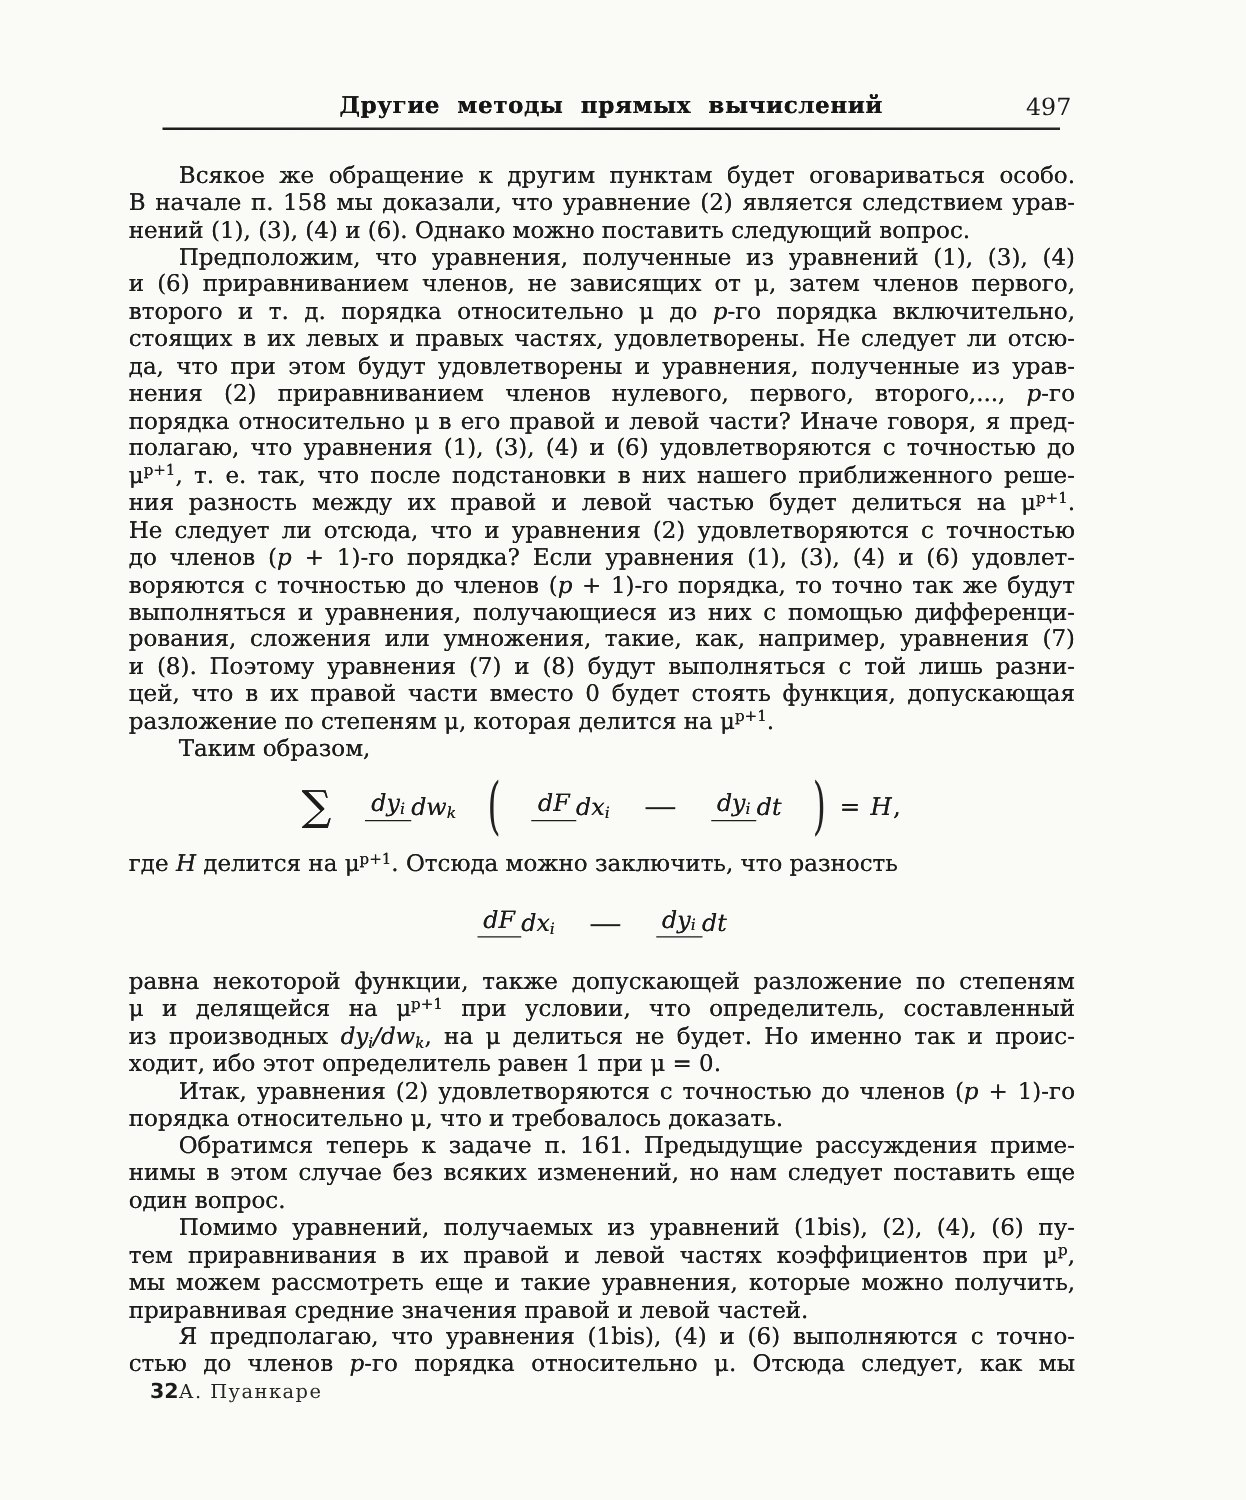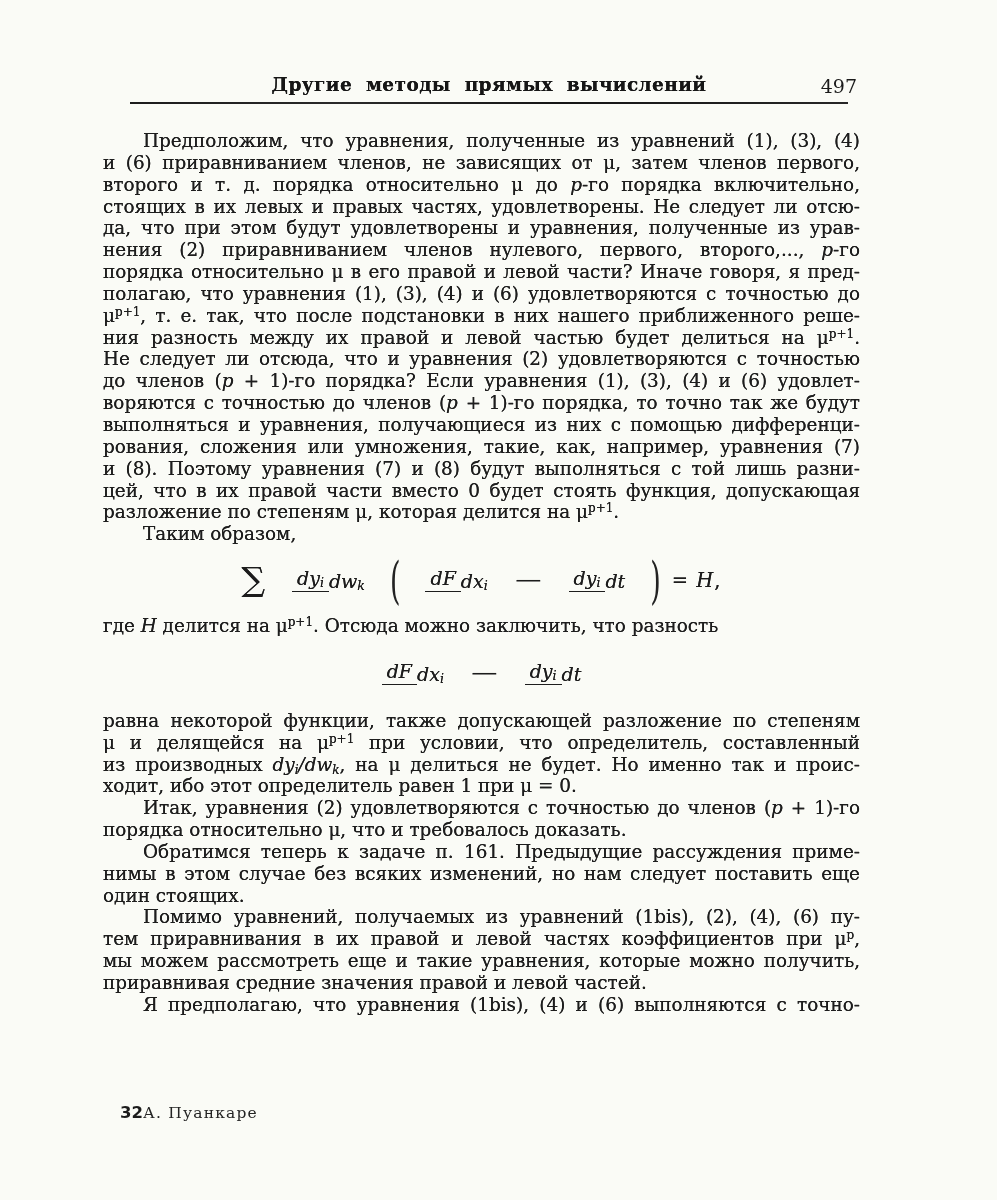--- a/index.html
+++ b/index.html
@@ -98,20 +98,25 @@
 
   <div class="runhead">
     <span class="title">Другие методы прямых вычислений</span>
     <span class="pagenum">497</span>
   </div>
   <div class="headrule"></div>
 
   <div class="bodytext">
 
     <div>
+        <div class="para">
+          <div class="line indent">Всякое же обращение к другим пунктам будет оговариваться особо.</div>
+          <div class="line">В начале п. 158 мы доказали, что уравнение (2) является следствием урав-</div>
+          <div class="line endline">нений (1), (3), (4) и (6). Однако можно поставить следующий вопрос.</div>
+        </div>
         <div class="para">
           <div class="line indent">Предположим, что уравнения, полученные из уравнений (1), (3), (4)</div>
           <div class="line">и (6) приравниванием членов, не зависящих от μ, затем членов первого,</div>
           <div class="line">второго и т. д. порядка относительно μ до <i>p</i>-го порядка включительно,</div>
           <div class="line">стоящих в их левых и правых частях, удовлетворены. Не следует ли отсю-</div>
           <div class="line">да, что при этом будут удовлетворены и уравнения, полученные из урав-</div>
           <div class="line">нения (2) приравниванием членов нулевого, первого, второго,..., <i>p</i>-го</div>
           <div class="line">порядка относительно μ в его правой и левой части? Иначе говоря, я пред-</div>
           <div class="line">полагаю, что уравнения (1), (3), (4) и (6) удовлетворяются с точностью до</div>
           <div class="line">μ<sup>p+1</sup>, т. е. так, что после подстановки в них нашего приближенного реше-</div>
@@ -175,30 +180,31 @@
           <div class="line">из производных <i>dy<sub>i</sub>/dw<sub>k</sub></i>, на μ делиться не будет. Но именно так и проис-</div>
           <div class="line endline">ходит, ибо этот определитель равен 1 при μ = 0.</div>
         </div>
         <div class="para">
           <div class="line indent">Итак, уравнения (2) удовлетворяются с точностью до членов (<i>p</i> + 1)-го</div>
           <div class="line endline">порядка относительно μ, что и требовалось доказать.</div>
         </div>
         <div class="para">
           <div class="line indent">Обратимся теперь к задаче п. 161. Предыдущие рассуждения приме-</div>
           <div class="line">нимы в этом случае без всяких изменений, но нам следует поставить еще</div>
-          <div class="line endline">один стоящих.</div>
+          <div class="line endline">один вопрос.</div>
         </div>
         <div class="para">
           <div class="line indent">Помимо уравнений, получаемых из уравнений (1bis), (2), (4), (6) пу-</div>
           <div class="line">тем приравнивания в их правой и левой частях коэффициентов при μ<sup>p</sup>,</div>
           <div class="line">мы можем рассмотреть еще и такие уравнения, которые можно получить,</div>
           <div class="line endline">приравнивая средние значения правой и левой частей.</div>
         </div>
         <div class="para">
           <div class="line indent">Я предполагаю, что уравнения (1bis), (4) и (6) выполняются с точно-</div>
+          <div class="line">стью до членов <i>p</i>-го порядка относительно μ. Отсюда следует, как мы</div>
         </div>
       </div>
 
   </div>
 
   <div class="footer">
     <span class="sig">32</span>
     <span class="author">А. Пуанкаре</span>
   </div>
 

